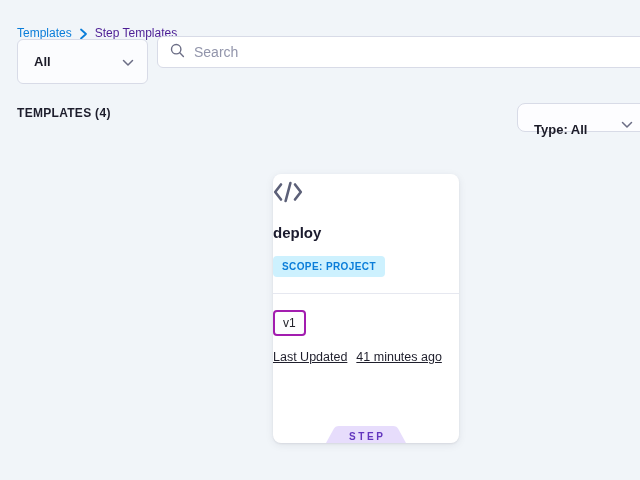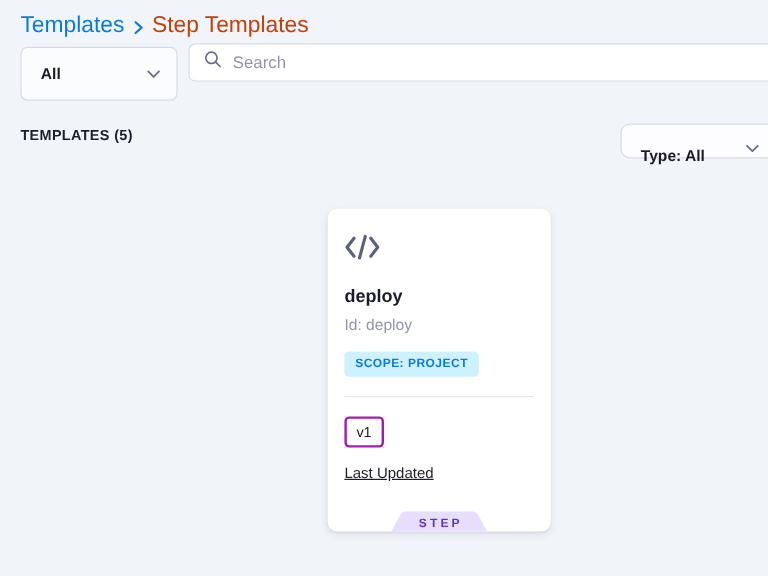--- a/index.html
+++ b/index.html
@@ -7,27 +7,27 @@
   body {
     position: relative;
     overflow: hidden;
     background: #F1F5F9;
     font-family: "Liberation Sans", sans-serif;
     color: #1B1B28;
   }
 
   
   .breadcrumb {
-    position: absolute; left: 17px; top: 11px;
+    position: absolute; left: 17px; top: 26px;
     display: flex; align-items: center; gap: 7px;
-    font-size: 19px;
+    font-size: 12px;
   }
   .crumb-link { color: #0A7DD9; font-weight: 500; cursor: pointer; }
   .crumb-sep { display: inline-flex; align-items: center; margin-top: 1px; }
-  .crumb-current { color: #c2410c; }
+  .crumb-current { color: #4c1d95; }
 
   
   .scope-dropdown {
     position: absolute; left: 17px; top: 39px; width: 131px; height: 45px;
     background: #FBFCFE; border: 1px solid #D8DBE7; border-radius: 6px;
     display: flex; align-items: center; justify-content: space-between;
     padding: 0 13px 0 16px; cursor: pointer;
   }
   .scope-dropdown .dd-value { font-size: 13px; font-weight: 700; color: #1B1B28; }
 
@@ -53,21 +53,21 @@
     display: flex; align-items: center; padding-left: 16px; cursor: pointer;
   }
   .type-dropdown .dd-value { font-size: 13px; font-weight: 700; color: #1B1B28; margin-top: 24px; }
   .type-dropdown .chev { position: absolute; left: 103px; top: 11px; }
 
   
   .template-card {
     position: absolute; left: 273px; top: 174px; width: 186px; height: 269px;
     background: #FFFFFF; border-radius: 8px;
     box-shadow: 0 2px 8px rgba(40,41,61,0.08), 0 1px 2px rgba(96,97,112,0.12);
-    padding: 14px; cursor: pointer;
+    cursor: pointer;
   }
   .card-icon { margin-top: 7px; display: block; }
   .card-title { margin-top: 17px; font-size: 15px; font-weight: 700; color: #1B1B2E; }
   .card-id { margin-top: 7px; font-size: 13px; color: #9295AB; }
   .scope-badge {
     display: inline-block; margin-top: 15px;
     background: #CDF1FE; color: #0A7DD9;
     font-size: 10px; font-weight: 700; letter-spacing: 0.4px;
     padding: 5px 9px; border-radius: 4px;
   }
@@ -117,46 +117,46 @@
 <div class="search-box">
   <span>
     <svg width="15" height="15" viewBox="0 0 15 15">
         <circle cx="6.2" cy="6.2" r="4.7" fill="none" stroke="#6B6D85" stroke-width="1.4"></circle>
         <line x1="9.8" y1="9.8" x2="13.4" y2="13.4" stroke="#6B6D85" stroke-width="1.4" stroke-linecap="round"></line>
       </svg>
   </span>
   <input type="text" placeholder="Search" style="">
 </div>
 
-<div class="count-label">TEMPLATES (5)</div>
+<div class="count-label">TEMPLATES (4)</div>
 
 <div class="type-dropdown">
   <span class="dd-value">Type: All</span>
   <span class="chev">
     <svg width="12" height="8" viewBox="0 0 12 8">
         <polyline points="1.5,1.5 6,6 10.5,1.5" fill="none" stroke="#6B6D85" stroke-width="1.5" stroke-linecap="round" stroke-linejoin="round"></polyline>
       </svg>
   </span>
 </div>
 
 <div class="template-card">
   <span class="card-icon">
     <svg width="30" height="22" viewBox="0 0 30 22">
       <polyline points="8,3.5 2.2,11 8,18.5" fill="none" stroke="#5C6078" stroke-width="2.6" stroke-linecap="round" stroke-linejoin="round"></polyline>
       <line x1="12.6" y1="20" x2="17.4" y2="2" stroke="#5C6078" stroke-width="2.6" stroke-linecap="round"></line>
       <polyline points="22,3.5 27.8,11 22,18.5" fill="none" stroke="#5C6078" stroke-width="2.6" stroke-linecap="round" stroke-linejoin="round"></polyline>
     </svg>
   </span>
   <div class="card-title">deploy</div>
-  <div class="card-id">Id: deploy</div>
   <span class="scope-badge">SCOPE: PROJECT</span>
   <div class="card-divider"></div>
   <span class="version-chip">v1</span>
   <div class="updated-row">
     <span>Last Updated</span>
+    <span class="updated-value">41 minutes ago</span>
   </div>
   <div class="step-badge">
     <svg width="80" height="17" viewBox="0 0 80 17">
       <path d="M0,17 L7.4,3.4 Q9.2,0 12.9,0 L67.1,0 Q70.8,0 72.6,3.4 L80,17 Z" fill="#E7DDFC"></path>
     </svg>
     <span class="step-label">STEP</span>
   </div>
 </div>
 
 </body></html>

